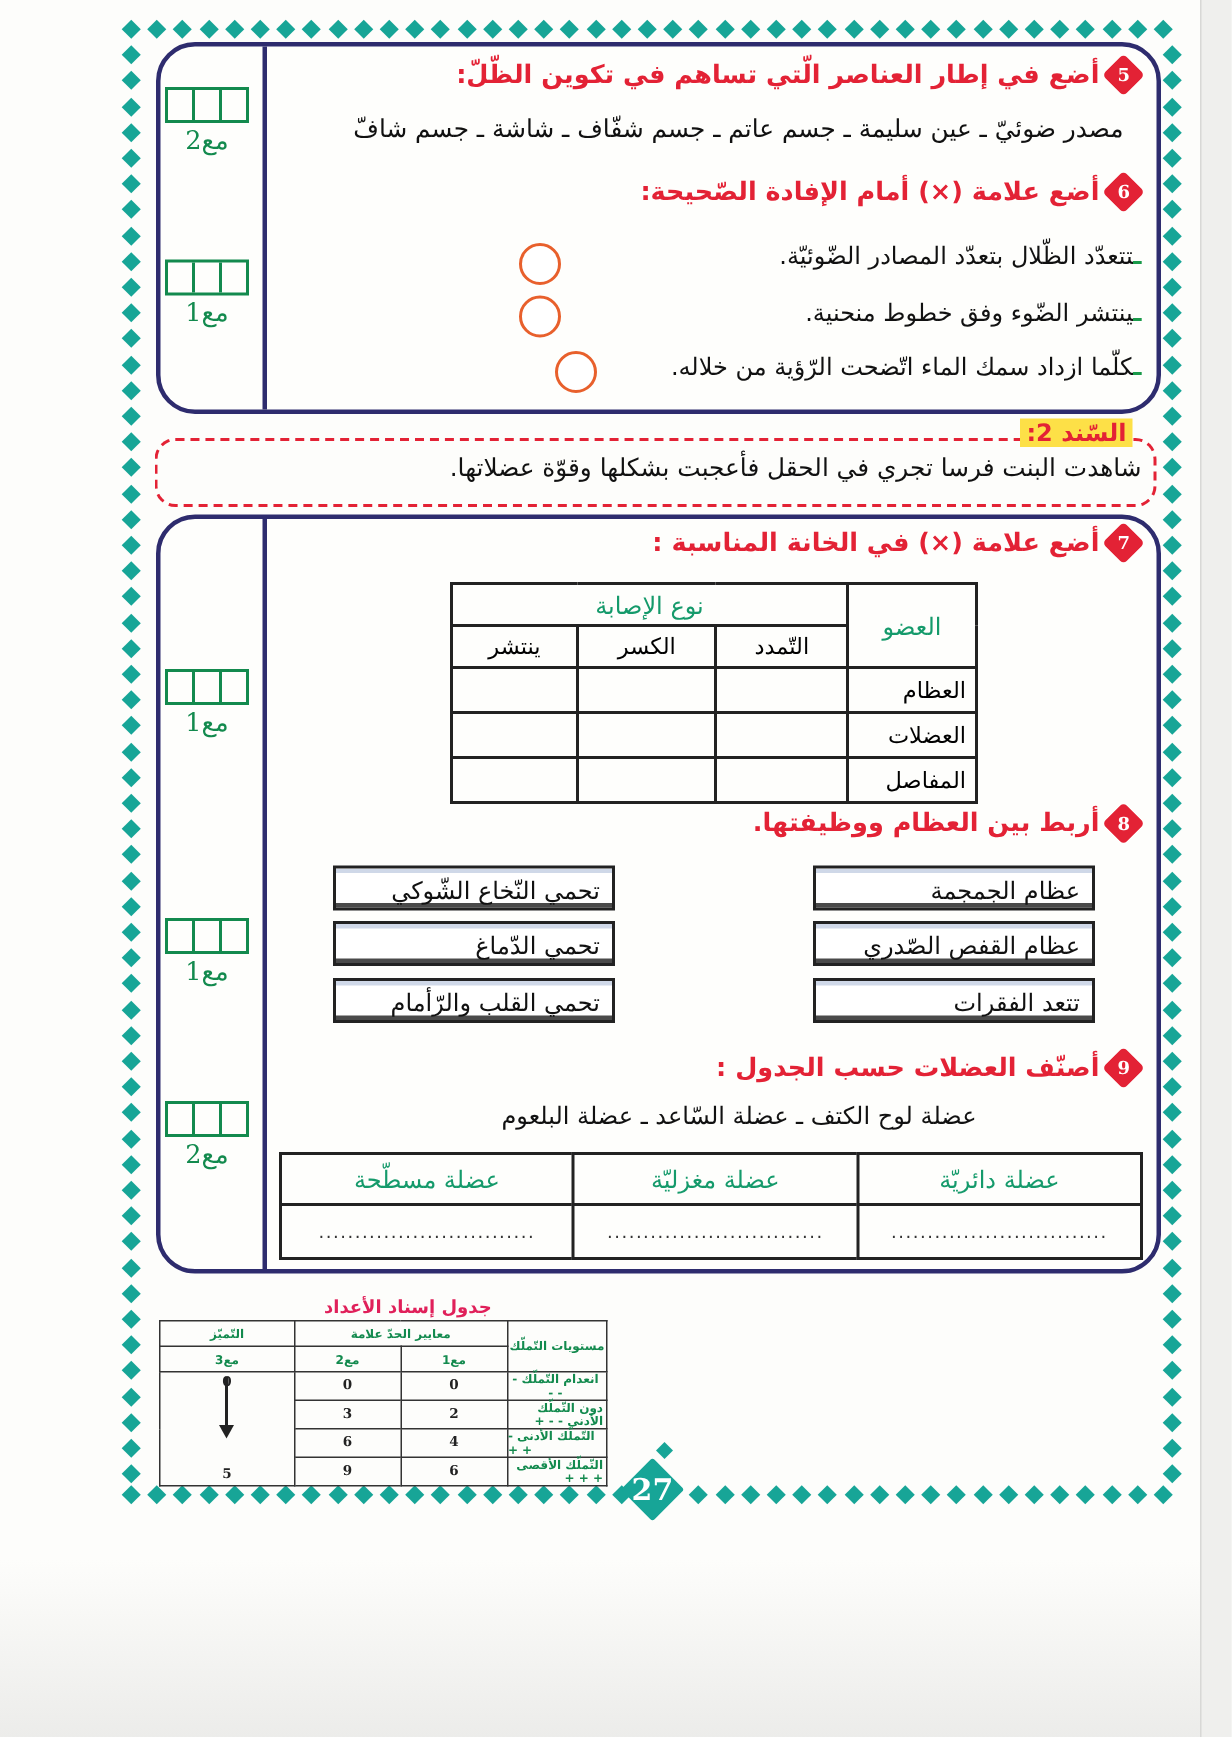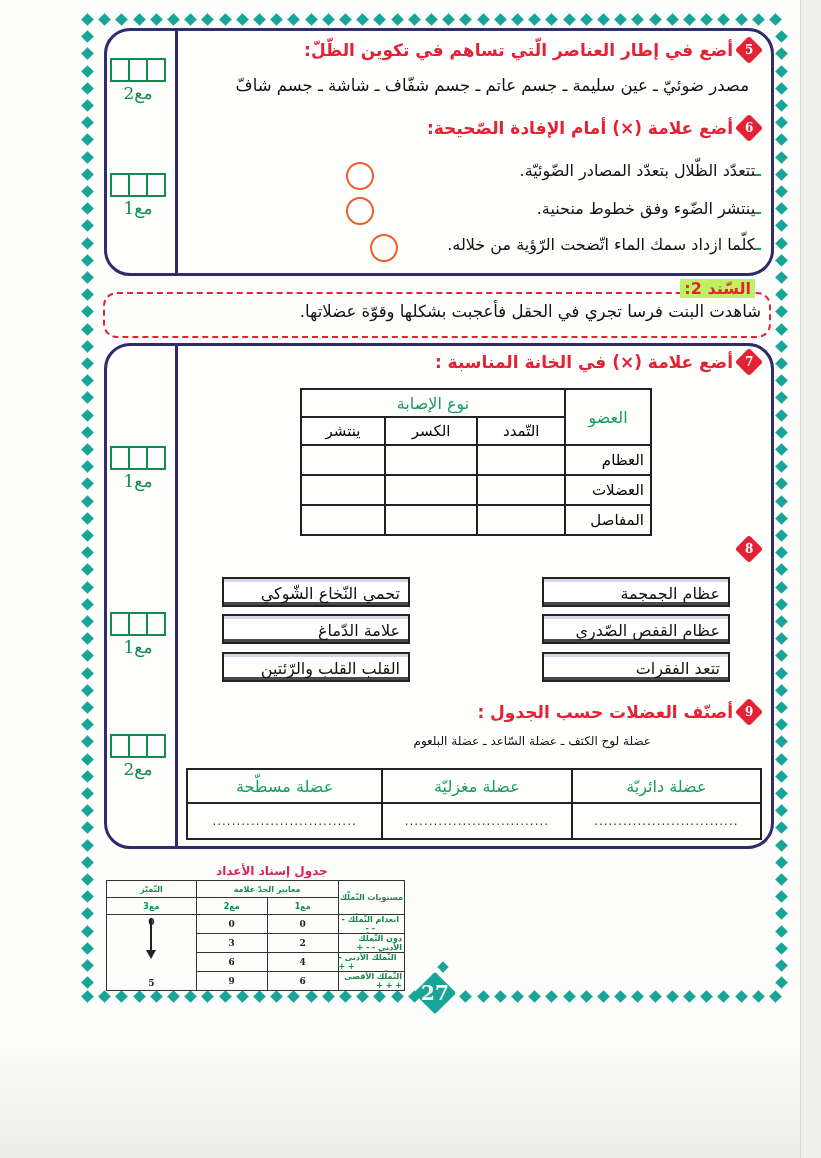--- a/index.html
+++ b/index.html
@@ -19,28 +19,28 @@
   .score { position:absolute; width:56px; }
   .score .boxes { display:flex; border:2px solid #138a4e; height:20px; }
   .score .boxes span { flex:1; border-right:2px solid #138a4e; }
   .score .boxes span:last-child { border-right:none; }
   .score .lbl { text-align:center; color:#138a4e; font-family:"DejaVu Serif", serif; font-size:17px; margin-top:1px; direction:rtl; }
 
   .q-title { position:absolute; direction:rtl; color:#e32235; font-weight:bold; font-size:17px; white-space:nowrap; display:flex; align-items:center; gap:6px; }
   .q-num { display:inline-flex; width:20px; height:20px; background:#e32235; transform:rotate(45deg); border-radius:3px; align-items:center; justify-content:center; }
   .q-num span { transform:rotate(-45deg); color:#fff; font-size:12px; font-weight:bold; font-family:"DejaVu Serif", serif; }
 
-  .txt { position:absolute; direction:rtl; font-size:12px; color:#111; white-space:nowrap; }
+  .txt { position:absolute; direction:rtl; font-size:16px; color:#111; white-space:nowrap; }
   .stmt { position:absolute; direction:rtl; font-size:16px; color:#111; white-space:nowrap;text-align:center; }
   .stmt .dash { color:#1a9a4a; font-weight:bold; }
   .circle { position:absolute; width:24px; height:24px; border-radius:50%; border:2.5px solid #e8602c; background:#fff; }
 
   
   .sanad { position:absolute; border:2.5px dashed #e32235; border-radius:14px; }
-  .sanad-title { position:absolute; direction:rtl; color:#e32235; font-weight:bold; font-size:16px; background:#bef264; padding:0 4px; }
+  .sanad-title { position:absolute; direction:rtl; color:#e32235; font-weight:bold; font-size:16px; background:#fde047; padding:0 4px; }
 
   table { border-collapse:collapse; }
   .t7 { position:absolute; direction:rtl; }
   .t7 td { border:2px solid #222; font-size:15px; text-align:center; height:26px; padding:0; }
   .t7 .green { color:#159a6b; }
 
   .match { position:absolute; border:2px solid #222; box-shadow:inset 0 -3px 0 #4a4a4a, inset 0 3px 0 #cfd8e8; height:30px; direction:rtl; font-size:16px; line-height:30px; padding:0 8px; box-sizing:border-box; background:#fff; color:#111; }
 
   .t9 { position:absolute; direction:rtl; }
   .t9 td { border:2px solid #222; text-align:center; font-size:16px; padding:0; }
@@ -359,29 +359,30 @@
       <span></span>
       <span></span>
     </div>
   <div class="lbl">مع1</div>
 </div>
 
 <div class="q-title" style="right:62px; top:539px;">
   <span class="q-num">
       <span>8</span>
     </span>
+  <span>أربط بين العظام ووظيفتها.</span>
 </div>
 
 <div class="match" style="left:542px; top:577px; width:188px;">عظام الجمجمة</div>
 <div class="match" style="left:542px; top:614px; width:188px;">عظام القفص الصّدري</div>
 <div class="match" style="left:542px; top:652px; width:188px;">تتعد الفقرات</div>
 
 <div class="match" style="left:222px; top:577px; width:188px;">تحمي النّخاع الشّوكي</div>
-<div class="match" style="left:222px; top:614px; width:188px;">علامة الدّماغ</div>
-<div class="match" style="left:222px; top:652px; width:188px;">القلب القلب والرّئتين</div>
+<div class="match" style="left:222px; top:614px; width:188px;">تحمي الدّماغ</div>
+<div class="match" style="left:222px; top:652px; width:188px;">تحمي القلب والرّأمام</div>
 
 <div class="score" style="left:110px; top:612px;">
   <div class="boxes">
       <span></span>
       <span></span>
       <span></span>
     </div>
   <div class="lbl">مع1</div>
 </div>
 

